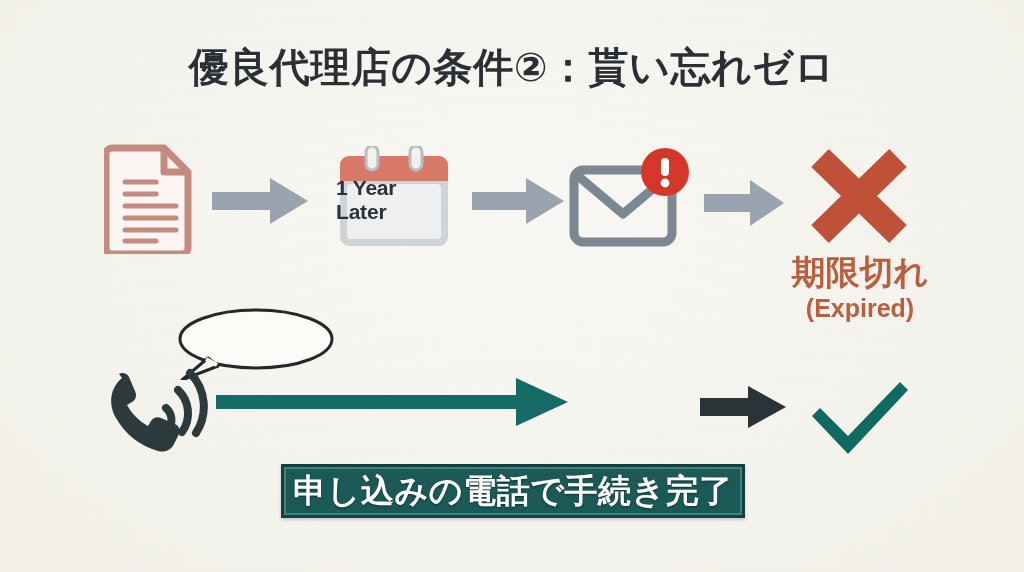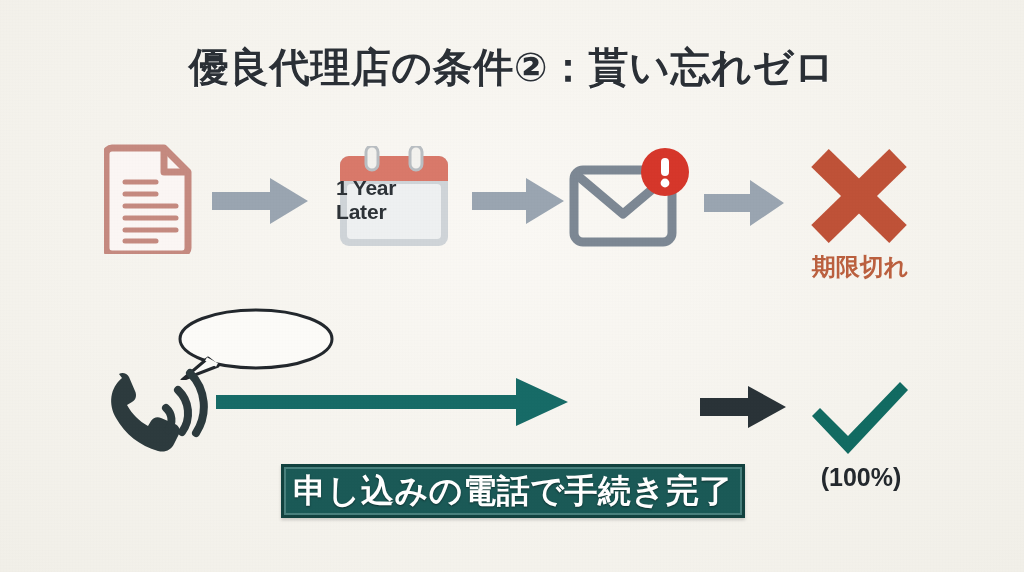--- a/index.html
+++ b/index.html
@@ -72,21 +72,21 @@
 
   
   #cross-icon { left: 806px; top: 146px; width: 106px; height: 100px; }
   #expired-label {
     left: 760px; top: 252px; width: 200px;
     text-align: center;
     color: #bb603f;
     font-weight: bold;
     line-height: 1.22;
   }
-  #expired-label .l1 { font-size: 24px; display: block; }
+  #expired-label .l1 { font-size: 34px; display: block; }
   #expired-label .l2 { font-size: 25px; display: block; }
 
   
   .gray-arrow { position: absolute; height: 46px; }
   #arrow-1 { left: 212px; top: 178px; width: 96px; }
   #arrow-2 { left: 472px; top: 178px; width: 92px; }
   #arrow-3 { left: 704px; top: 180px; width: 80px; }
 
   
   #speech-bubble {
@@ -215,20 +215,21 @@
     <svg viewBox="0 0 106 100" width="106" height="100" aria-hidden="true">
       <g stroke="#bf5238" stroke-width="25" stroke-linecap="butt">
         <line x1="14" y1="12" x2="92" y2="88"></line>
         <line x1="92" y1="12" x2="14" y2="88"></line>
       </g>
     </svg>
   </div>
 
   <div class="node" id="expired-label">
     <span class="l1">期限切れ</span>
+    <span class="l2">(Expired)</span>
   </div>
 
   <div class="node" id="speech-bubble">
     <svg viewBox="0 0 164 74" width="164" height="74" aria-hidden="true" style="position:absolute;left:0;top:0;">
       <ellipse cx="84" cy="33" rx="76" ry="29" fill="#fcfbf8" stroke="#23282d" stroke-width="3"></ellipse>
       <path d="M36 52 L10 74 L46 60 Z" fill="#fcfbf8" stroke="#23282d" stroke-width="3" stroke-linejoin="round"></path>
       <path d="M34 53 L45 59" stroke="#fcfbf8" stroke-width="4"></path>
     </svg>
   </div>
 
@@ -256,20 +257,19 @@
     </svg>
   </div>
 
   <div class="node" id="check-icon">
     <svg viewBox="0 0 108 84" width="108" height="84" aria-hidden="true">
       <path d="M6 40 L14 32 L42 60 L94 6 L102 14 L42 78 Z" fill="#126b62"></path>
     </svg>
   </div>
 
   <div class="node" id="autopay-label">
-    <span class="l2">(100%)</span>
   </div>
 
   <div class="node" id="banner">
     <span id="banner-text">申し込みの電話で手続き完了</span>
   </div>
 
 </div>
 
 </body></html>

